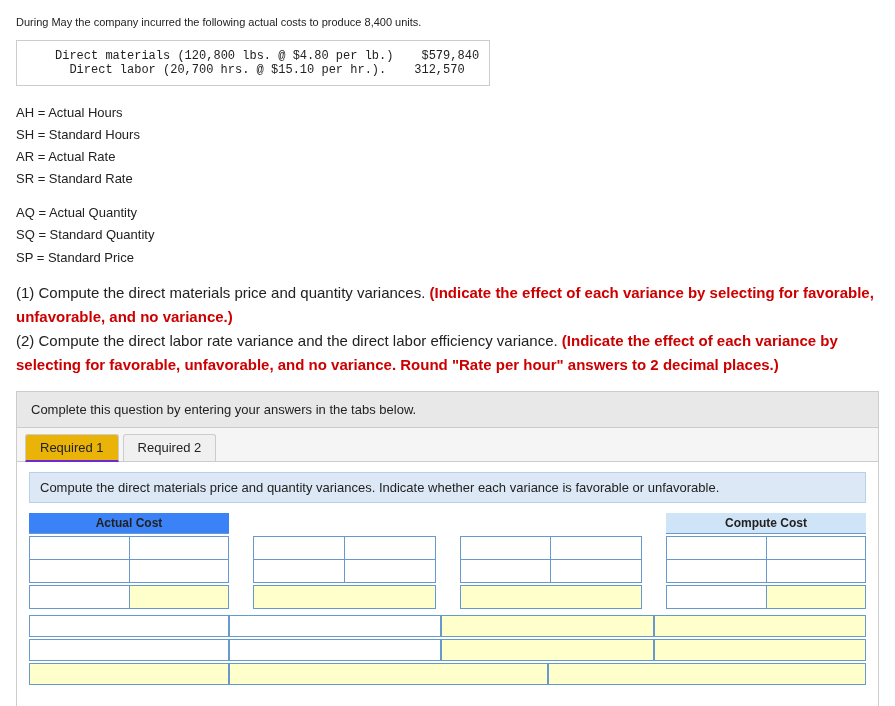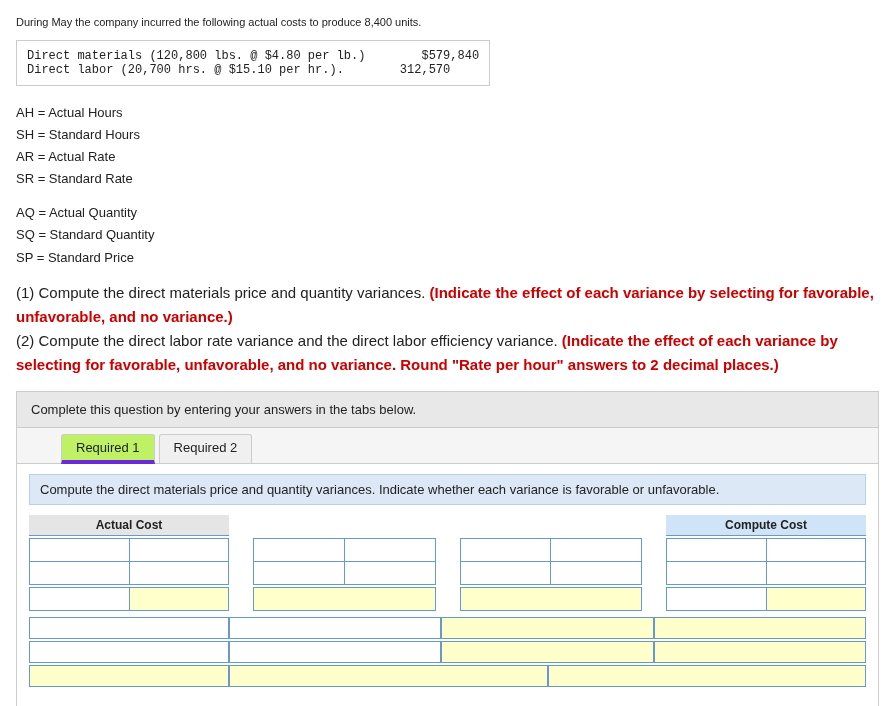--- a/index.html
+++ b/index.html
@@ -19,22 +19,23 @@
       border: 1px solid #ccc;
       padding: 8px 10px;
       margin-bottom: 16px;
       display: inline-block;
       font-family: 'Courier New', monospace;
       font-size: 12px;
       background: #fff;
     }
     .costs-row {
       display: flex;
-      justify-content: flex-start;
-      gap: 56px;
+      justify-content: center;
+      gap: 28px;
+      margin-left: 28px;
     }
     .abbrev-block {
       margin-bottom: 12px;
       line-height: 1.7;
       font-size: 13px;
     }
     .instructions {
       font-size: 15px;
       margin-bottom: 14px;
       line-height: 1.6;
@@ -64,25 +65,24 @@
     .tab {
       padding: 5px 14px;
       border: 1px solid #ccc;
       border-bottom: none;
       background: #f0f0f0;
       cursor: pointer;
       font-size: 13px;
       border-radius: 3px 3px 0 0;
     }
     .tab.active {
-      background: #bef264;
-      border-bottom: 4px solid #6d28d9;
+      background: #eab308;
+      border-bottom: 2px solid #6d28d9;
       margin-bottom: -1px;
       font-weight: normal;
-      margin-left: 36px;
     }
     .tab-content {
       padding: 10px 12px 12px 12px;
       background: #fff;
     }
     .tab-description {
       background: #dce8f5;
       padding: 7px 10px;
       font-size: 13px;
       margin-bottom: 10px;
@@ -95,21 +95,21 @@
     .operator {
       display: flex;
       align-items: center;
       justify-content: center;
       font-size: 14px;
       font-weight: bold;
       color: #333;
       width: 20px;
     }
     .actual-cost-header {
-      background: #e5e5e5;
+      background: #3b82f6;
       text-align: center;
       font-size: 12px;
       font-weight: bold;
       padding: 3px;
       border-bottom: 1px solid #6699cc;
     }
     .standard-cost-header {
       background: #d0e4f7;
       text-align: center;
       font-size: 12px;

